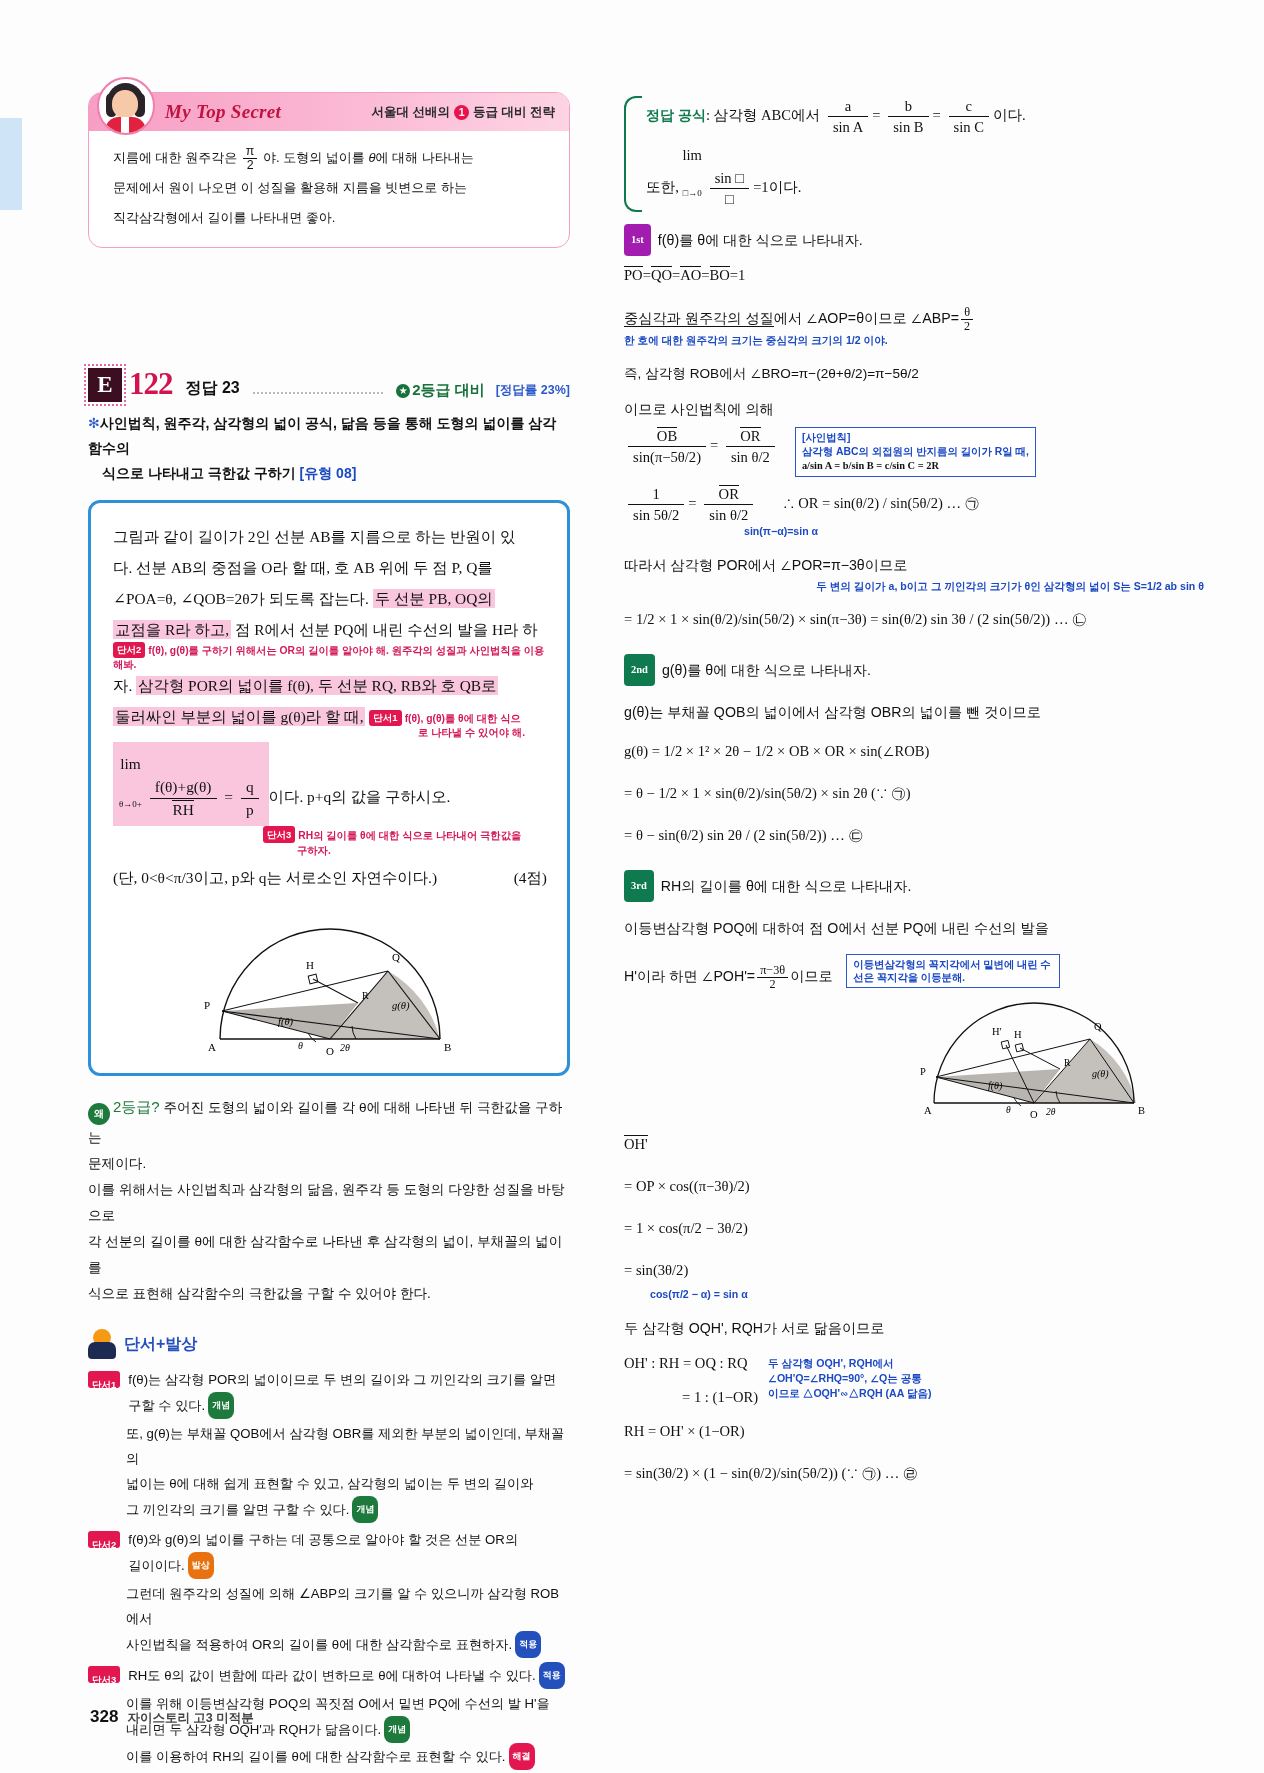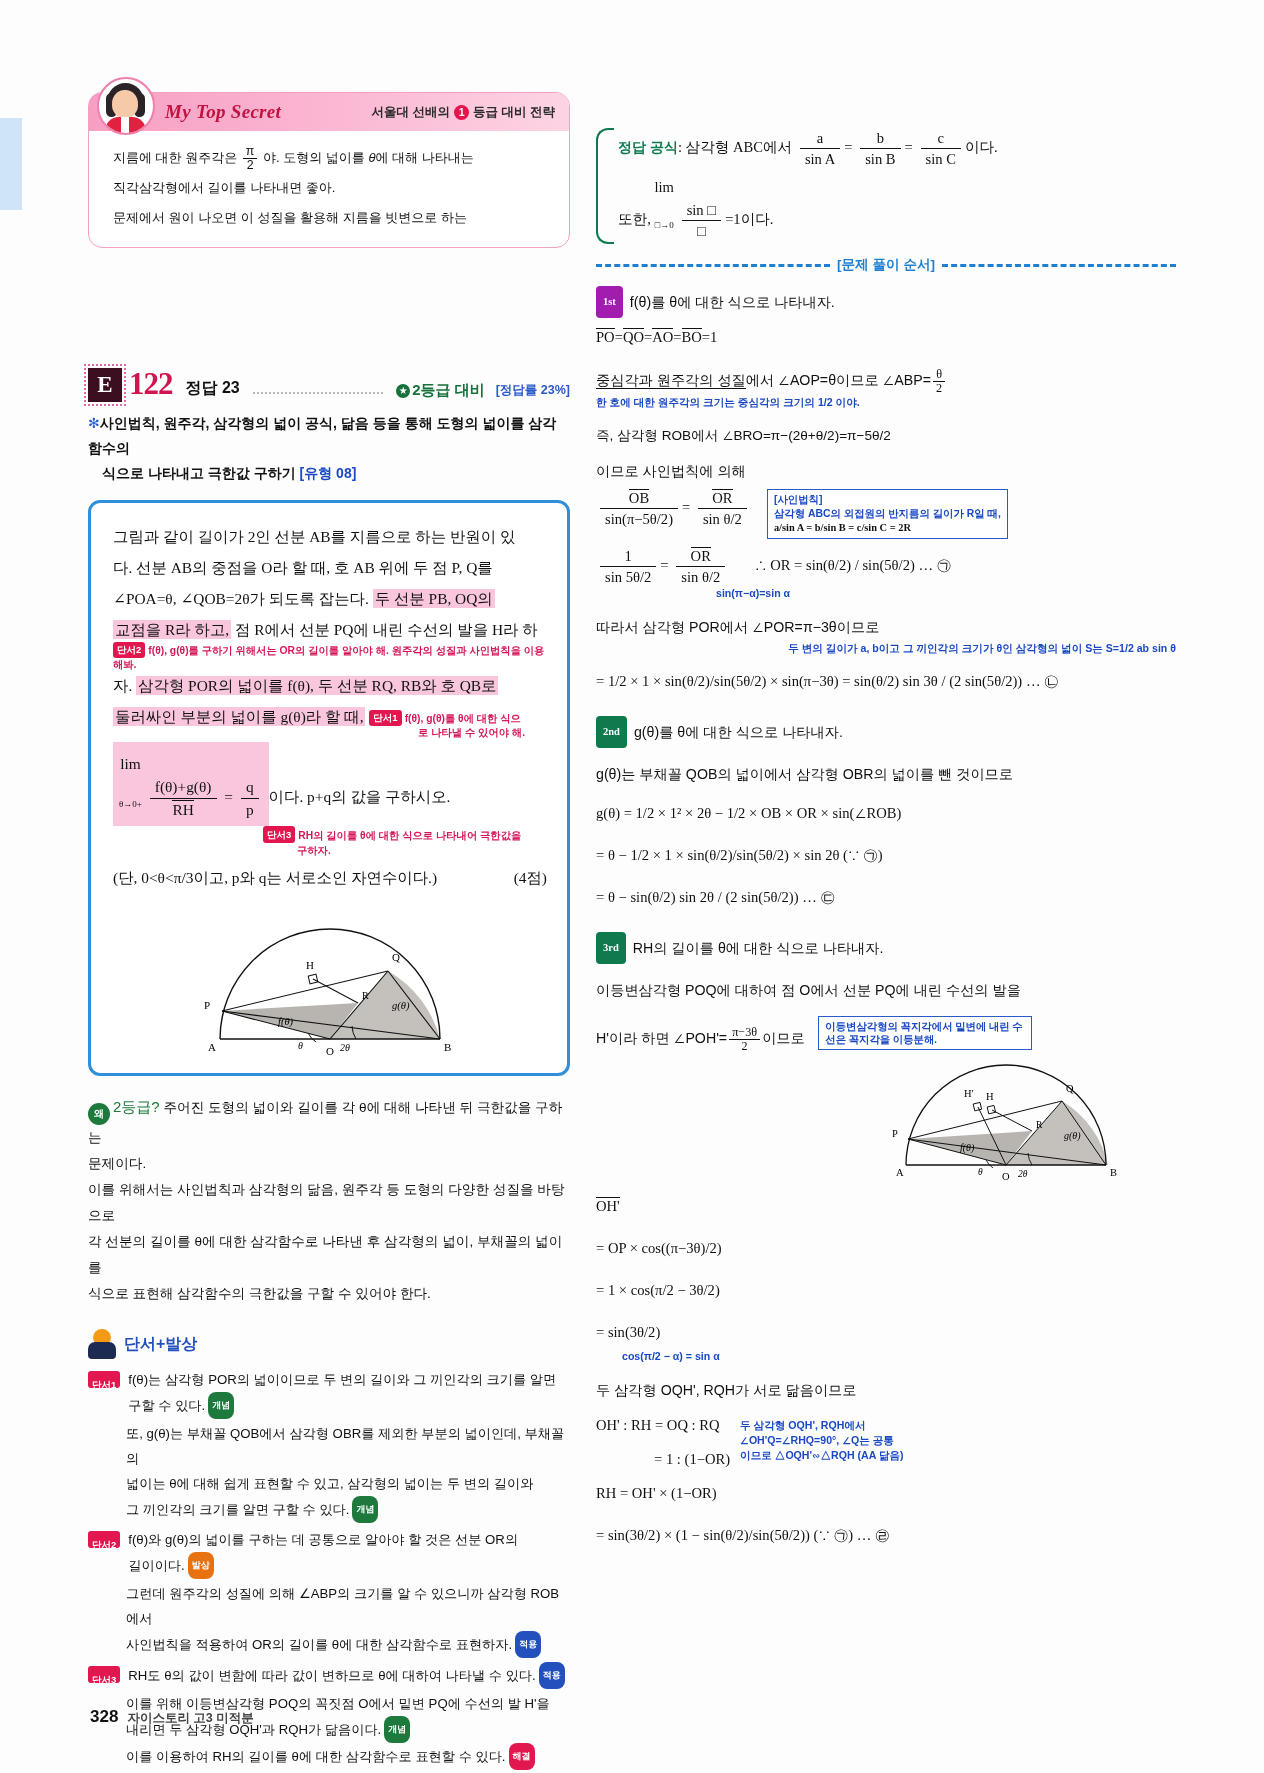--- a/index.html
+++ b/index.html
@@ -6,21 +6,21 @@
   body{
     width:1264px;height:1773px;position:relative;overflow:hidden;
     font-family:"Liberation Sans","DejaVu Sans",sans-serif;
     color:#111;
   }
   .page{position:absolute;inset:0;background:#fdfdfd;}
   
   .edge-tab{position:absolute;left:0;top:118px;width:22px;height:92px;background:#cfe4f7;}
   .col{position:absolute;top:0;}
   .col-left{left:88px;width:482px;}
-  .col-right{left:596px;width:580px;margin-top:32px;}
+  .col-right{left:624px;width:580px;}
 
   
   .mts{position:relative;margin-top:92px;border:1.6px solid #f2a2c0;border-radius:14px;
        background:#fff;padding:0 0 14px 0;}
   .mts-bar{height:38px;background:linear-gradient(90deg,#f79ec4 0%,#fbb9d4 55%,#fdd4e4 100%);
            border-radius:12px 12px 0 0;display:flex;align-items:center;
            justify-content:space-between;padding:0 14px 0 76px;}
   .mts-title{font-family:"Liberation Serif","DejaVu Serif",serif;font-style:italic;font-weight:bold;
              font-size:19px;color:#c0133f;letter-spacing:.3px;}
   .mts-right{font-size:12.5px;font-weight:bold;color:#2b2b2b;display:flex;align-items:center;gap:4px;}
@@ -142,22 +142,22 @@
       <div class="avatar">
         <div class="av-hair"></div>
         <div class="av-hair2"></div>
         <div class="av-hair3"></div>
         <div class="av-face"></div>
         <div class="av-body"></div>
         <div class="av-collar"></div>
       </div>
       <div class="mts-body">
         <span class="ln">지름에 대한 원주각은&nbsp;<span class="frac" style="font-size:.95em;"><span class="num">π</span><span class="den">2</span></span>&nbsp;야. 도형의 넓이를 <i>θ</i>에 대해 나타내는</span>
+        <span class="ln">문제에서 원이 나오면 이 성질을 활용해 지름을 빗변으로 하는</span>
         <span class="ln">직각삼각형에서 길이를 나타내면 좋아.</span>
-        <span class="ln">문제에서 원이 나오면 이 성질을 활용해 지름을 빗변으로 하는</span>
       </div>
     </div>
 
     <div class="phead">
       <div class="pbadge">E</div>
       <div class="pnum">122</div>
       <div class="pans">정답 23</div>
       <div class="pdots"></div>
       <div class="pgrade">
         <span class="star">★</span>
@@ -338,25 +338,20 @@
       <div class="fline">
         <span>또한,</span>
         <span style="display:inline-block;text-align:center;vertical-align:-.3em;">
           <span style="display:block;">lim</span>
           <span style="display:block;font-size:9px;">□→0</span>
         </span>
         <span class="bigfrac"><span class="n">sin □</span><span class="d">□</span></span><span>=1이다.</span>
       </div>
     </div>
 
-    <div class="seqhead">
-      <span class="dash"></span>
-      <span>[문제 풀이 순서]</span>
-      <span class="dash"></span>
-    </div>
 
     <div class="sline">
       <span class="stbadge">1st</span><span class="kor">f(θ)를 θ에 대한 식으로 나타내자.</span>
     </div>
     <div class="mline" style="margin-top:2px;">
       <span class="ovl">PO</span>=<span class="ovl">QO</span>=<span class="ovl">AO</span>=<span class="ovl">BO</span>=1
       
     </div>
     <div class="sline">
       <span class="kor uline">중심각과 원주각의 성질</span><span class="kor">에서 ∠AOP=θ이므로 ∠ABP=</span><span class="frac"><span class="num">θ</span><span class="den">2</span></span>

